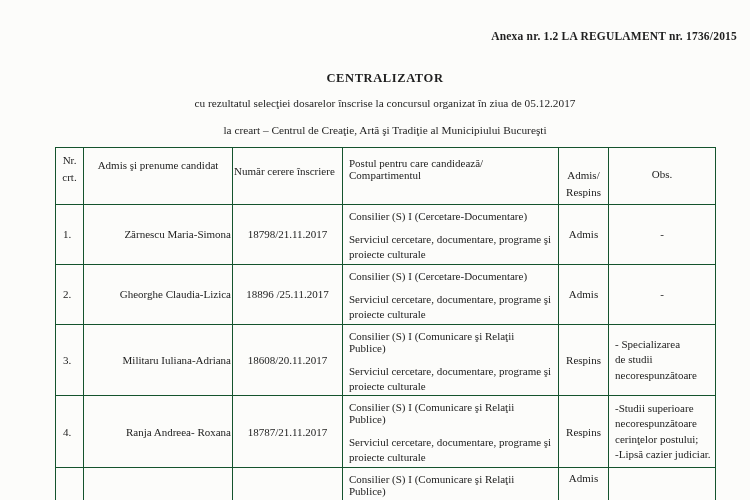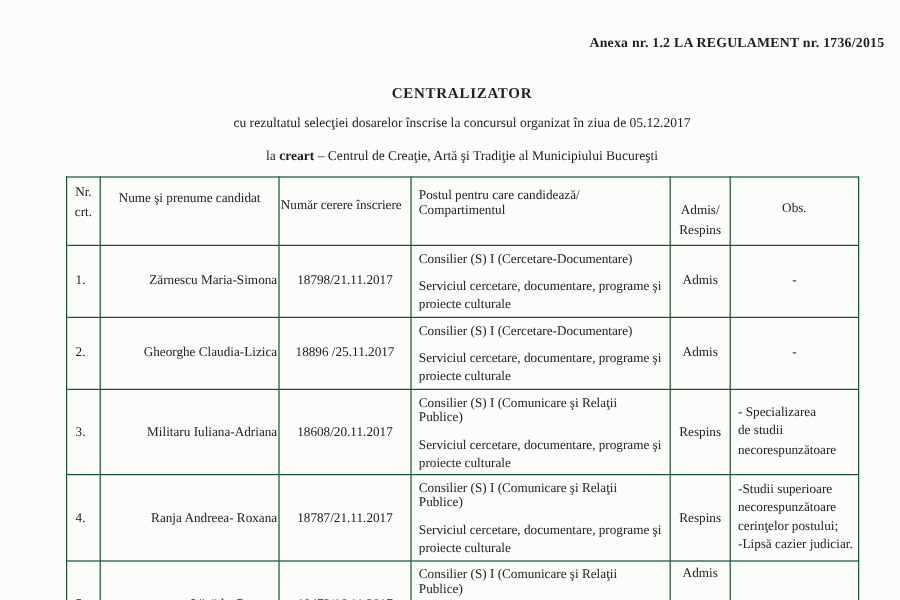--- a/index.html
+++ b/index.html
@@ -35,21 +35,21 @@
     top: 97px; left: 15px; width: 740px;
     text-align: center;
     font-size: 11.3px;
   }
   .doc-sub2 {
     position: absolute;
     top: 124px; left: 15px; width: 740px;
     text-align: center;
     font-size: 11.3px;
   }
-  .doc-sub2 b { font-weight: bold; }
+  .doc-sub2 b { font-weight: normal; }
 
   .tablewrap {
     position: absolute;
     top: 147px; left: 55px;
   }
   table.results {
     border-collapse: collapse;
     table-layout: fixed;
     width: 660px;
     font-size: 11px;
@@ -112,21 +112,21 @@
           <col class="c-name">
           <col class="c-req">
           <col class="c-post">
           <col class="c-res">
           <col class="c-obs">
       </colgroup>
 
       <tbody>
           <tr class="hdr">
         <th class="h-nr">Nr. crt.</th>
-        <th class="h-name">Nume şi prenume candidat</th>
+        <th class="h-name">Admis şi prenume candidat</th>
         <th class="h-req">Număr cerere înscriere</th>
         <th class="h-post">Postul  pentru care candidează/ Compartimentul</th>
         <th class="h-res">Admis/ Respins</th>
         <th class="h-obs">Obs.</th>
       </tr>
 
       <tr class="r-1">
         <td class="b-nr">1.</td>
         <td class="b-name">Zărnescu Maria-Simona</td>
         <td class="b-req">18798/21.11.2017</td>

